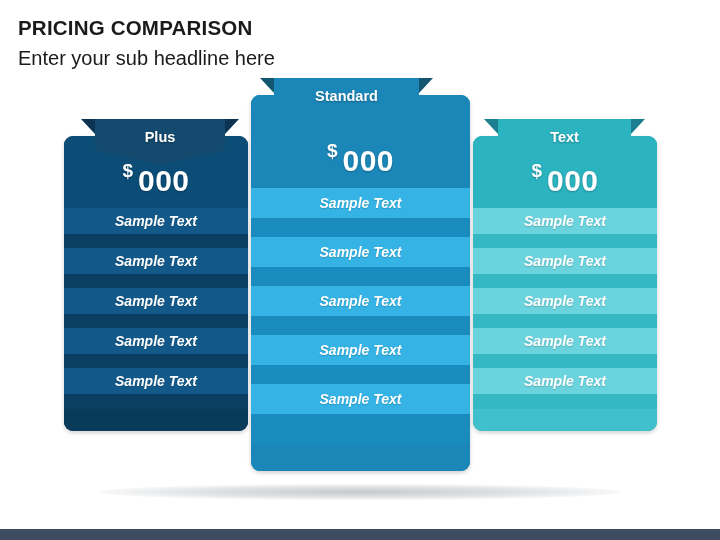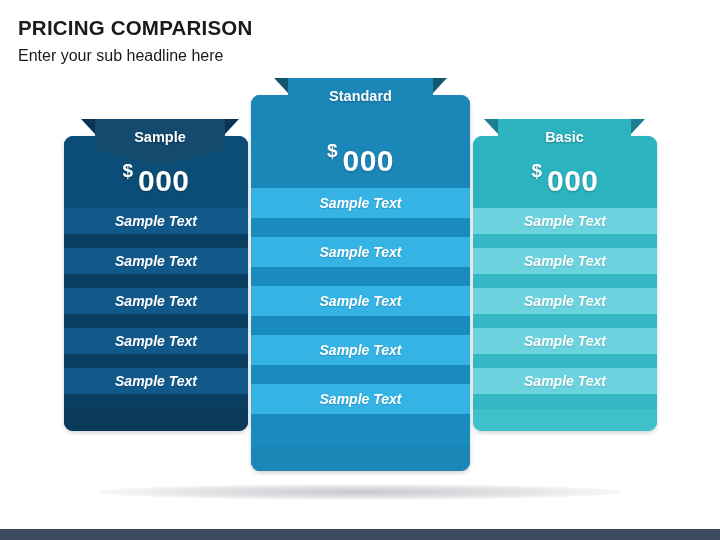--- a/index.html
+++ b/index.html
@@ -23,21 +23,21 @@
     font-size: 20.5px;
     font-weight: bold;
     letter-spacing: 0.2px;
     color: #1a1a1a;
     white-space: nowrap;
   }
   #slide-subtitle {
     position: absolute;
     left: 18px;
     top: 47px;
-    font-size: 16px;
+    font-size: 20px;
     font-weight: normal;
     color: #1a1a1a;
     white-space: nowrap;
   }
 
   
   .plan {
     position: absolute;
     border-radius: 9px;
     overflow: visible;
@@ -200,21 +200,21 @@
             <span>Sample Text</span>
           </div>
         </div>
         <div class="card-footer" style="height: 22px; background: rgb(10, 58, 90);"></div>
       </div>
     </div>
     <div class="ribbon" style="left: 95px; top: 119px; width: 130px; height: 46px;">
       <div class="ribbon-wing left" style="background: rgb(12, 51, 81); clip-path: polygon(0px 0px, 100% 0px, 100% 100%);"></div>
       <div class="ribbon-wing right" style="background: rgb(12, 51, 81); clip-path: polygon(0px 0px, 100% 0px, 0px 100%);"></div>
       <div class="ribbon-plate" style="background: rgb(19, 74, 110); clip-path: polygon(0px 0px, 100% 0px, 100% 68%, 50% 100%, 0px 68%);">
-        <div class="ribbon-label" style="top: 11px;">Sample</div>
+        <div class="ribbon-label" style="top: 11px;">Plus</div>
       </div>
     </div>
     <div class="plan" style="left: 251px; top: 95px; width: 219px; height: 376px;">
       <div class="card-body" style="background: rgb(26, 139, 189);">
         <div class="price-zone" style="height: 93px; background: rgb(27, 134, 184); padding-bottom: 12px;">
           <div class="price">
             <span class="currency">$</span>
             <span class="amount">000</span>
           </div>
         </div>
@@ -235,21 +235,21 @@
             <span>Sample Text</span>
           </div>
           <div class="row-gap" style="height: 19px; background: rgb(26, 139, 189);"></div>
           <div class="row" style="height: 30px; background: rgb(53, 179, 228);">
             <span>Sample Text</span>
           </div>
         </div>
         <div class="card-footer" style="height: 27px; background: rgb(27, 135, 185);"></div>
       </div>
     </div>
-    <div class="ribbon" style="left: 288px; top: 78px; width: 145px; height: 46px;">
+    <div class="ribbon" style="left: 274px; top: 78px; width: 145px; height: 46px;">
       <div class="ribbon-wing left" style="background: rgb(19, 86, 111); clip-path: polygon(0px 0px, 100% 0px, 100% 100%);"></div>
       <div class="ribbon-wing right" style="background: rgb(19, 86, 111); clip-path: polygon(0px 0px, 100% 0px, 0px 100%);"></div>
       <div class="ribbon-plate" style="background: rgb(27, 134, 184); clip-path: polygon(0px 0px, 100% 0px, 100% 68%, 50% 100%, 0px 68%);">
         <div class="ribbon-label" style="top: 11px;">Standard</div>
       </div>
     </div>
     <div class="plan" style="left: 473px; top: 136px; width: 184px; height: 295px;">
       <div class="card-body" style="background: rgb(53, 184, 196);">
         <div class="price-zone" style="height: 72px; background: rgb(43, 179, 192); padding-bottom: 12px;">
           <div class="price">
@@ -278,20 +278,20 @@
             <span>Sample Text</span>
           </div>
         </div>
         <div class="card-footer" style="height: 22px; background: rgb(63, 192, 203);"></div>
       </div>
     </div>
     <div class="ribbon" style="left: 498px; top: 119px; width: 133px; height: 46px;">
       <div class="ribbon-wing left" style="background: rgb(28, 127, 143); clip-path: polygon(0px 0px, 100% 0px, 100% 100%);"></div>
       <div class="ribbon-wing right" style="background: rgb(28, 127, 143); clip-path: polygon(0px 0px, 100% 0px, 0px 100%);"></div>
       <div class="ribbon-plate" style="background: rgb(43, 179, 192); clip-path: polygon(0px 0px, 100% 0px, 100% 68%, 50% 100%, 0px 68%);">
-        <div class="ribbon-label" style="top: 11px;">Basic</div>
+        <div class="ribbon-label" style="top: 11px;">Text</div>
       </div>
     </div>
   </div>
 
 <div id="ground-shadow"></div>
 
 <div id="bottom-bar" style="background: rgb(62, 76, 97);"></div>
 
 </body></html>

